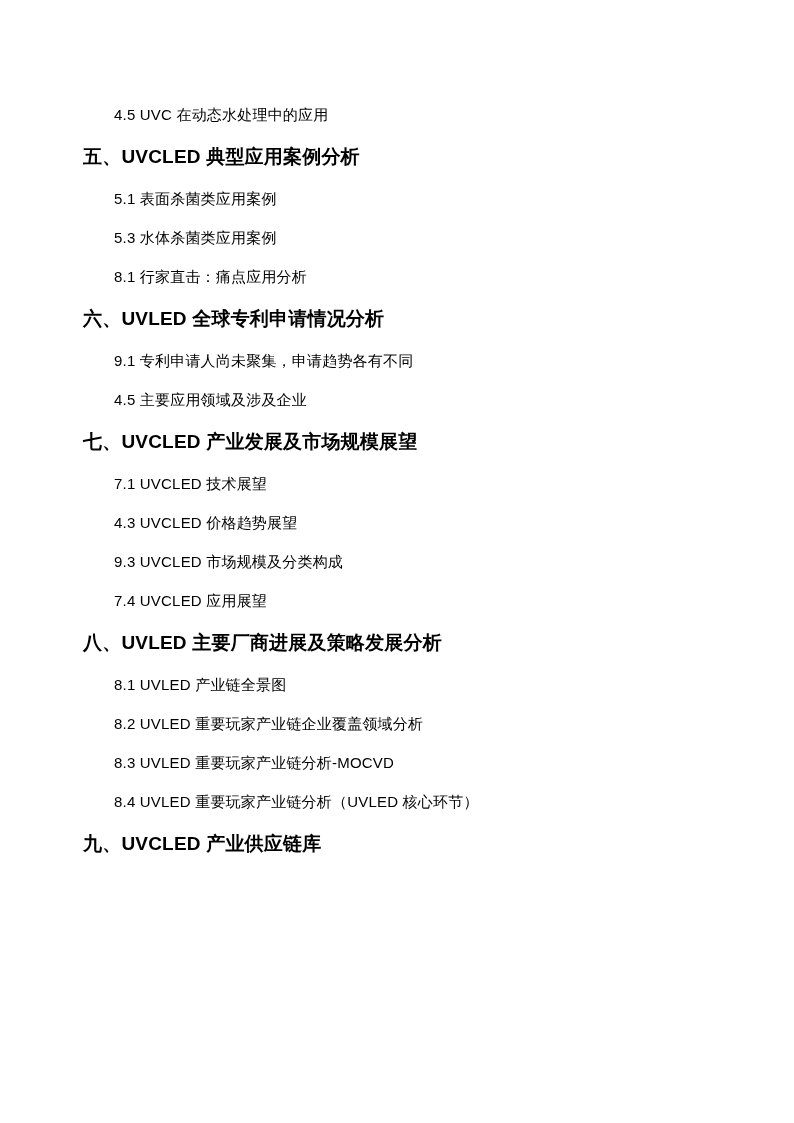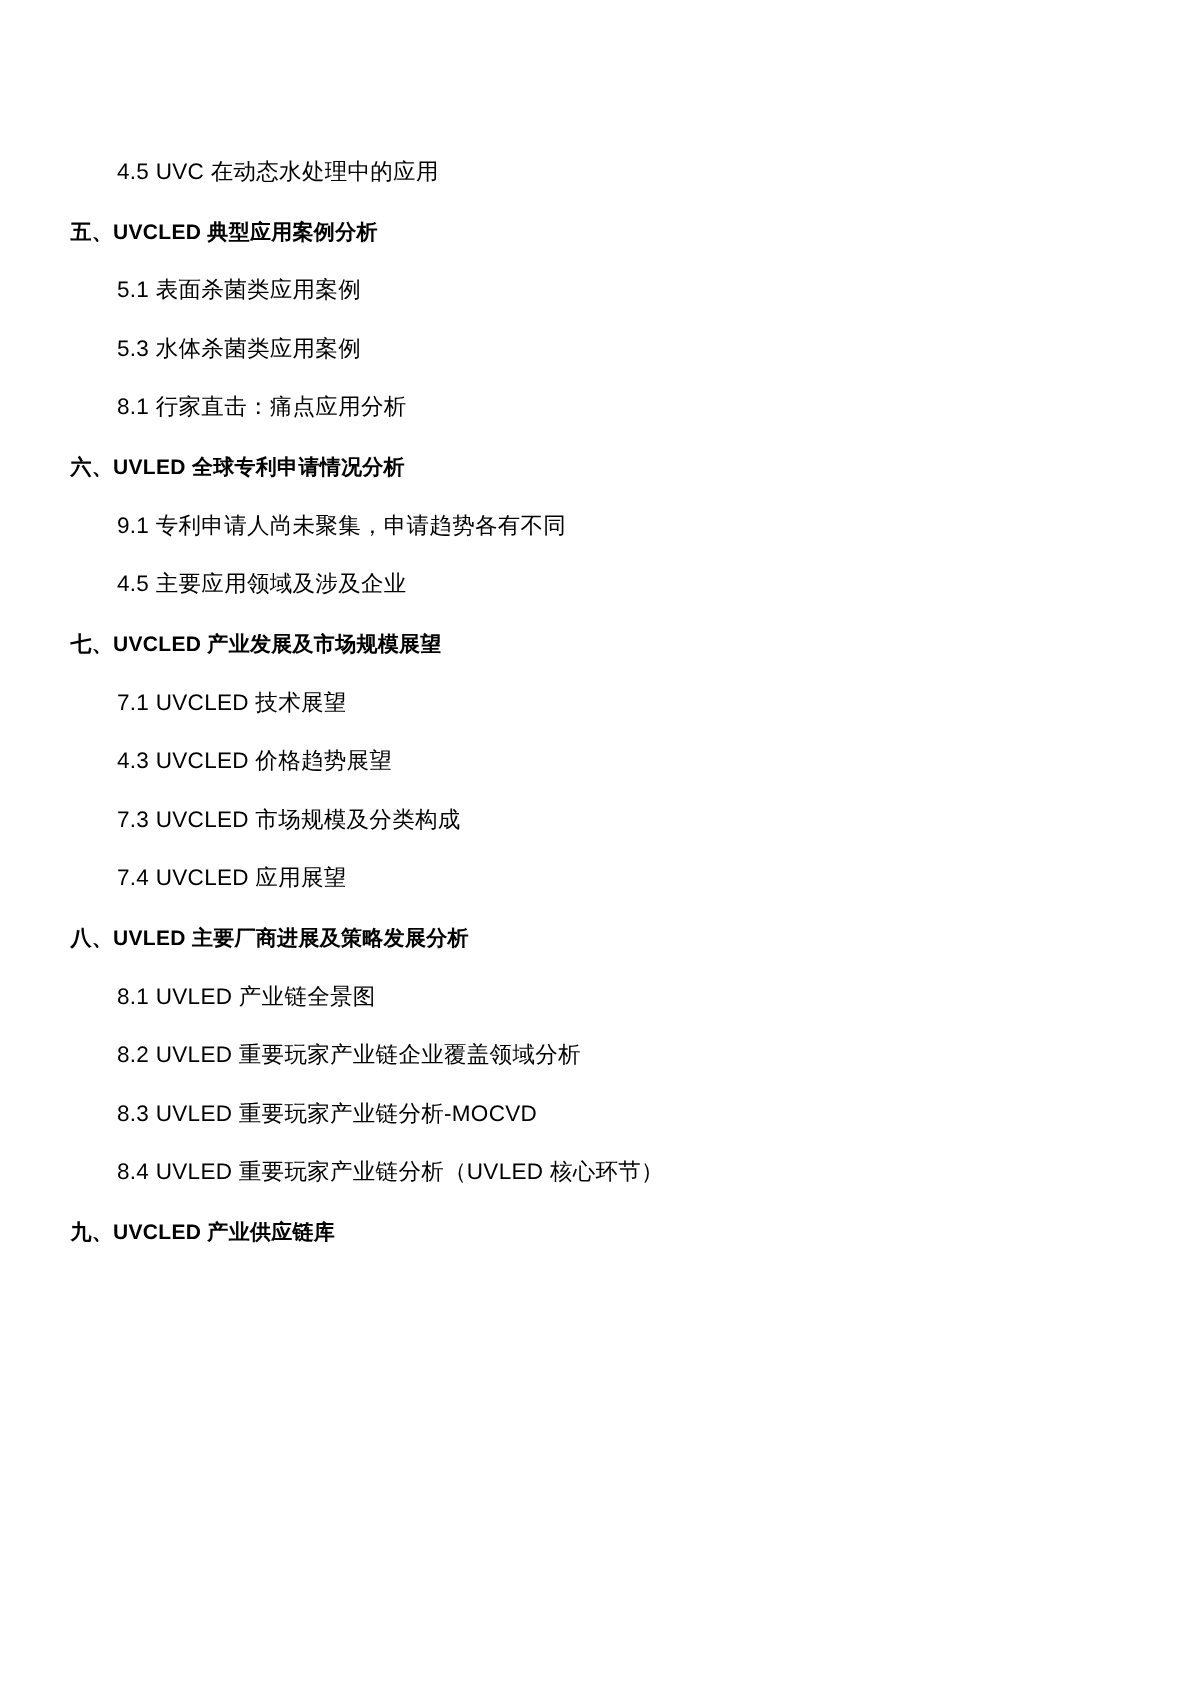--- a/index.html
+++ b/index.html
@@ -12,32 +12,32 @@
     height: 1123px;
     font-family: "Liberation Sans", "DejaVu Sans", sans-serif;
     color: #000000;
     -webkit-font-smoothing: antialiased;
   }
   .page {
     position: relative;
     width: 794px;
     height: 1123px;
     box-sizing: border-box;
-    padding: 95px 96px 60px 56px;
+    padding: 95px 96px 60px 92px;
     background: #ffffff;
   }
   .toc {
     display: block;
   }
   .toc-entry {
     display: block;
     white-space: nowrap;
   }
   .toc-entry.level1 {
-    font-size: 14px;
+    font-size: 19px;
     font-weight: bold;
     line-height: 1.0;
     margin: 0 0 0 -9px;
     padding: 13px 0 13px 0;
     letter-spacing: 0.2px;
   }
   .toc-entry.level2 {
     font-size: 15px;
     font-weight: normal;
     line-height: 1.0;
@@ -55,21 +55,21 @@
       <div class="toc-entry level1">五、UVCLED 典型应用案例分析</div>
       <div class="toc-entry level2">5.1 表面杀菌类应用案例</div>
       <div class="toc-entry level2">5.3 水体杀菌类应用案例</div>
       <div class="toc-entry level2">8.1 行家直击：痛点应用分析</div>
       <div class="toc-entry level1">六、UVLED 全球专利申请情况分析</div>
       <div class="toc-entry level2">9.1 专利申请人尚未聚集，申请趋势各有不同</div>
       <div class="toc-entry level2">4.5 主要应用领域及涉及企业</div>
       <div class="toc-entry level1">七、UVCLED 产业发展及市场规模展望</div>
       <div class="toc-entry level2">7.1 UVCLED 技术展望</div>
       <div class="toc-entry level2">4.3 UVCLED 价格趋势展望</div>
-      <div class="toc-entry level2">7.3 UVCLED 市场规模及分类构成</div>
+      <div class="toc-entry level2">9.3 UVCLED 市场规模及分类构成</div>
       <div class="toc-entry level2">7.4 UVCLED 应用展望</div>
       <div class="toc-entry level1">八、UVLED 主要厂商进展及策略发展分析</div>
       <div class="toc-entry level2">8.1 UVLED 产业链全景图</div>
       <div class="toc-entry level2">8.2 UVLED 重要玩家产业链企业覆盖领域分析</div>
       <div class="toc-entry level2">8.3 UVLED 重要玩家产业链分析-MOCVD</div>
       <div class="toc-entry level2">8.4 UVLED 重要玩家产业链分析（UVLED 核心环节）</div>
       <div class="toc-entry level1">九、UVCLED 产业供应链库</div>
     </div>
 </div>
 

